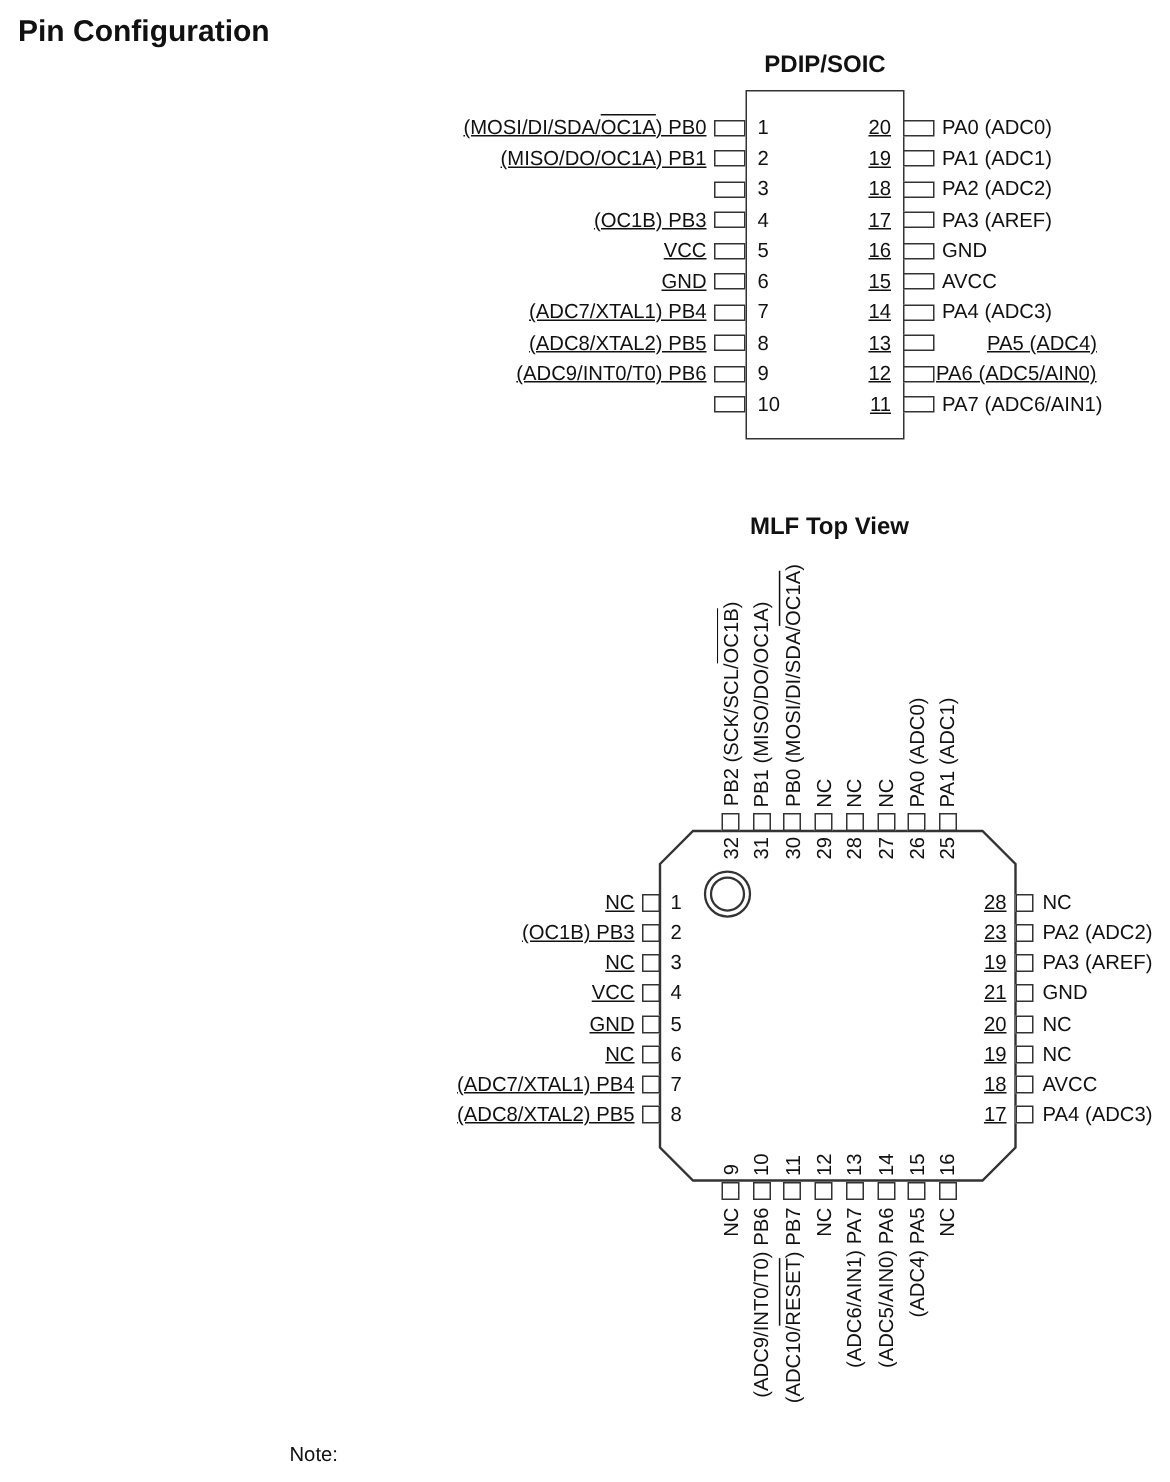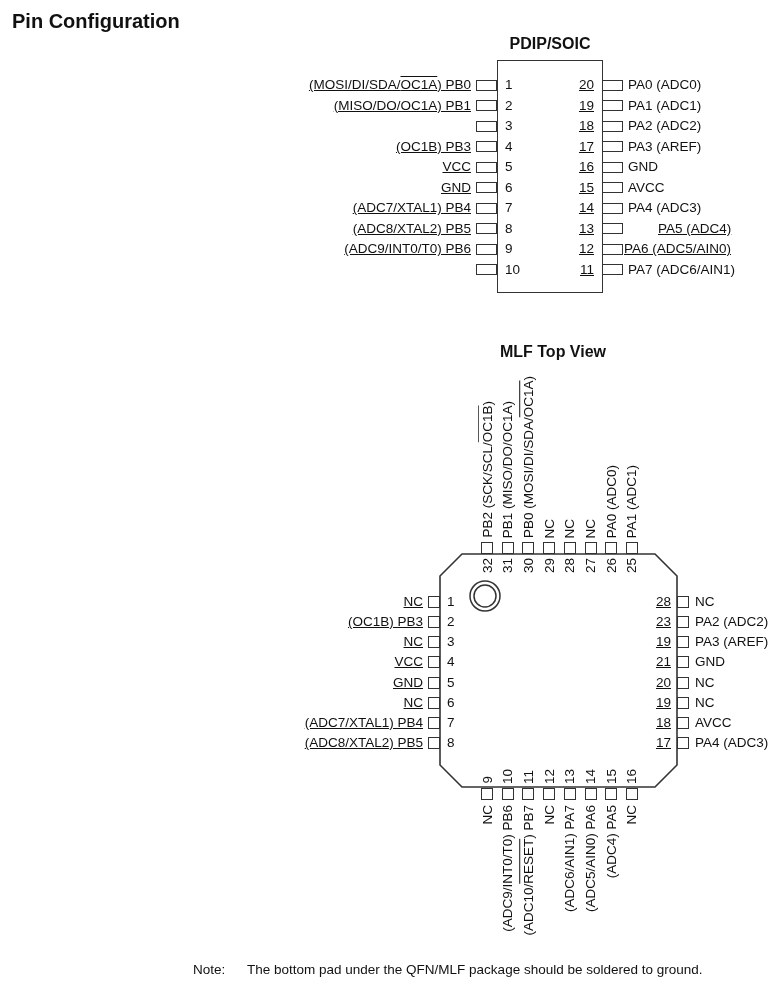--- a/index.html
+++ b/index.html
@@ -201,15 +201,14 @@
       <div class="txt" style="left: 695px; top: 694.75px; width: 85px;">NC</div>
       <div class="pad" style="left: 677px; top: 716.9px;"></div>
       <div class="txt right" style="left: 630px; top: 714.9px; width: 41px;">18</div>
       <div class="txt" style="left: 695px; top: 714.9px; width: 85px;">AVCC</div>
       <div class="pad" style="left: 677px; top: 737.05px;"></div>
       <div class="txt right" style="left: 630px; top: 735.05px; width: 41px;">17</div>
       <div class="txt" style="left: 695px; top: 735.05px; width: 85px;">PA4 (ADC3)</div>
     </div>
 
   <div class="txt" id="note-label">Note:</div>
-  <div class="txt" id="note-text">The bottom pad under the QFN/MLF package should be soldered to ground.</div>
 
 </div>
 
 </body></html>

